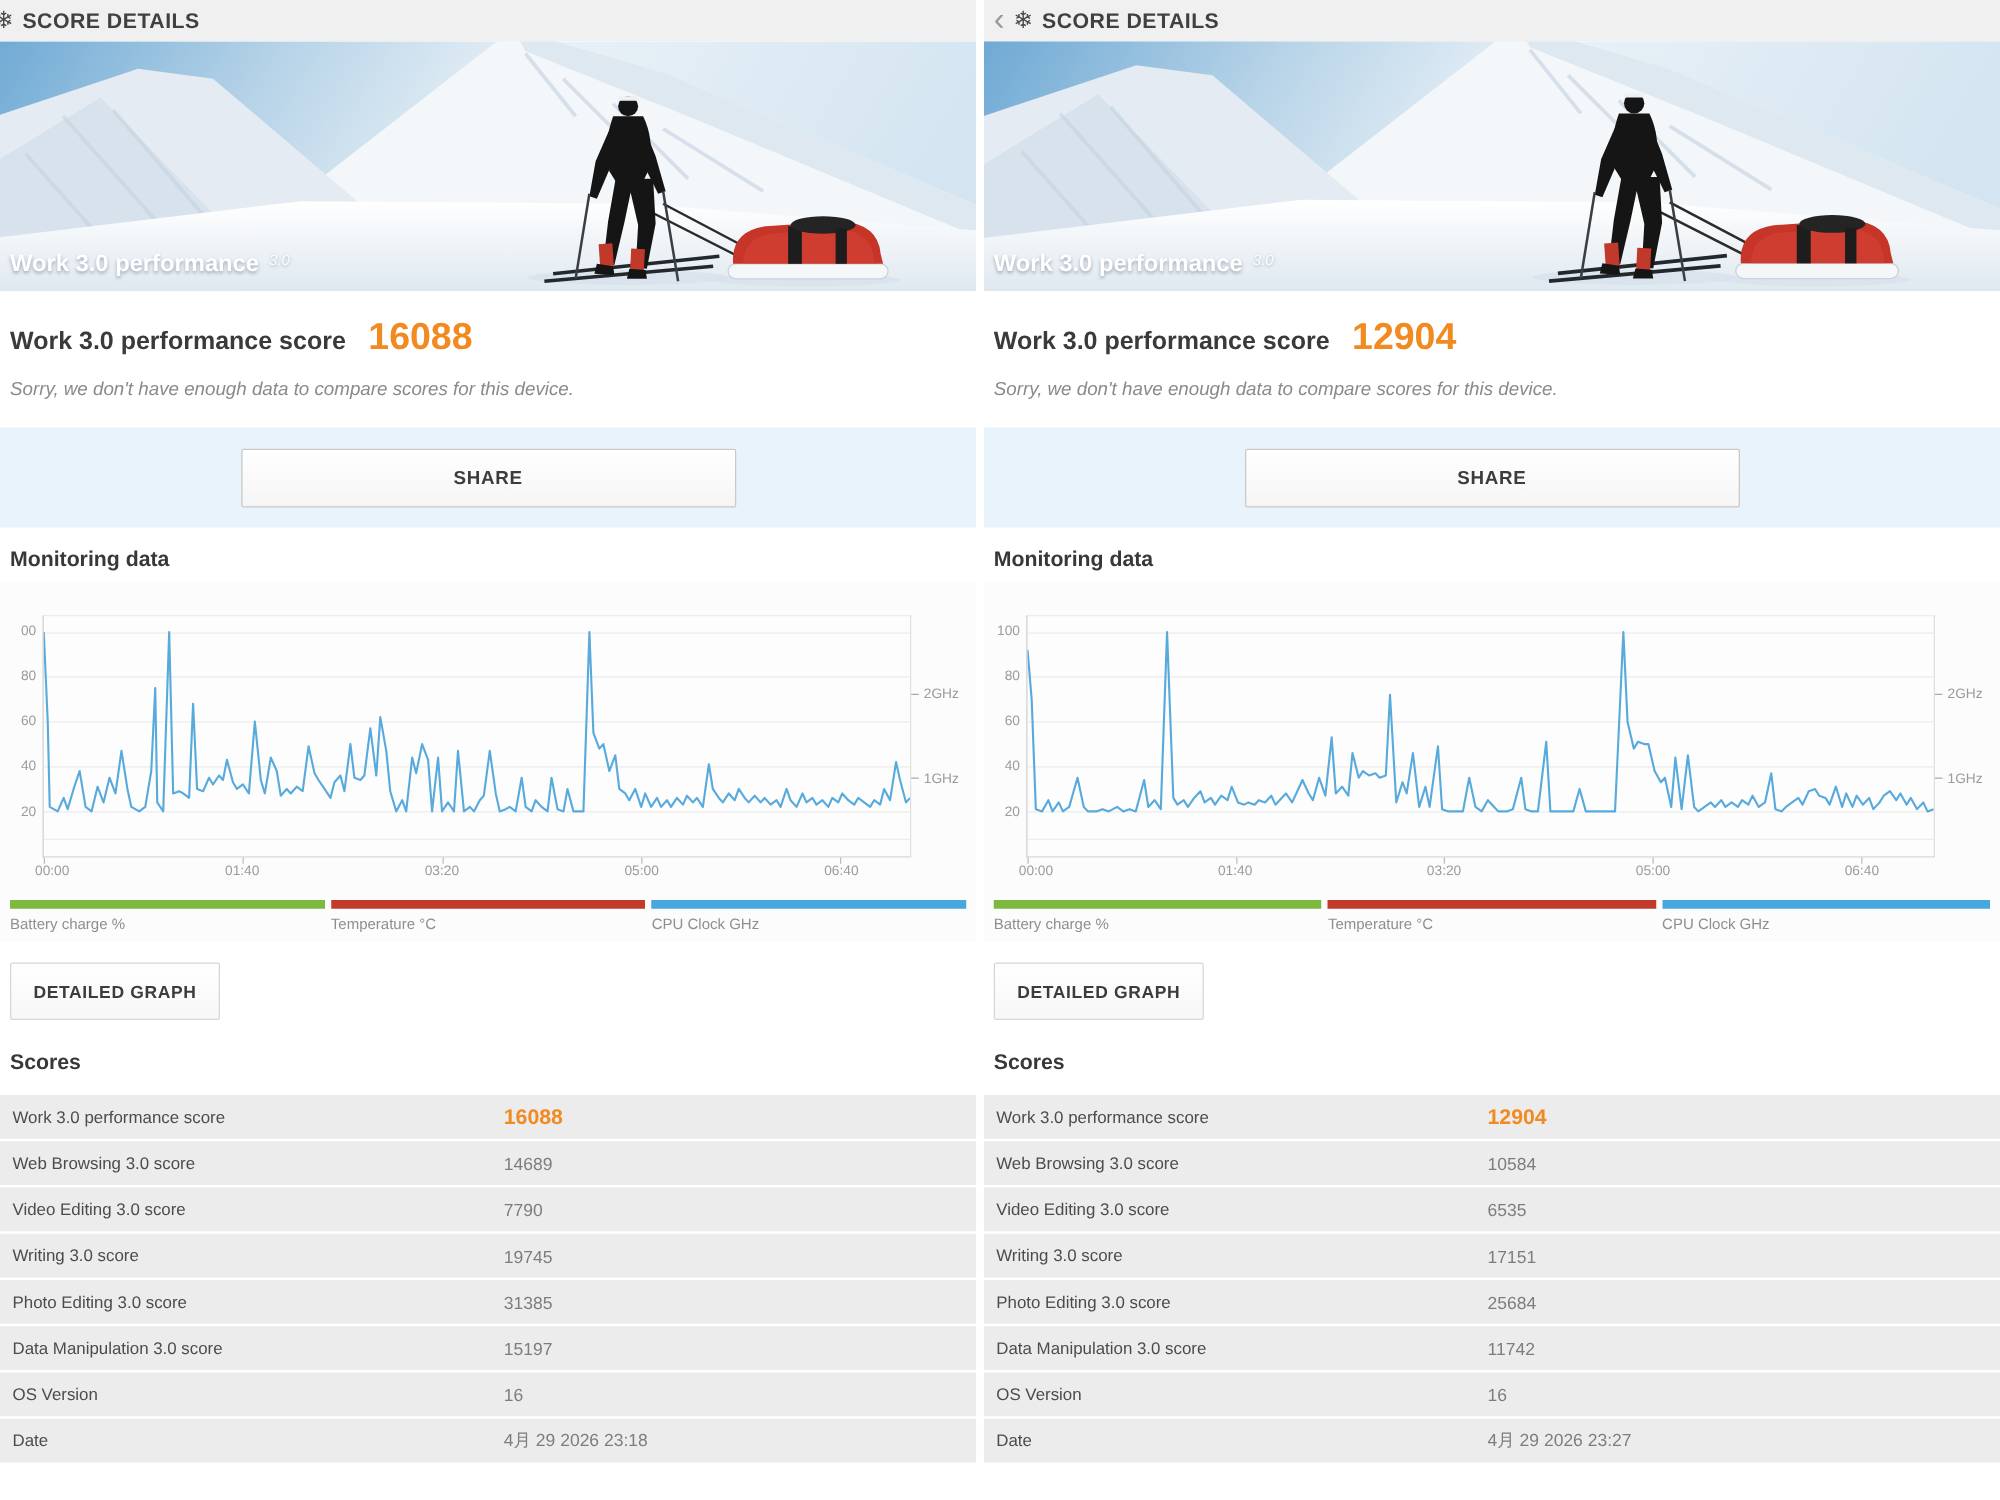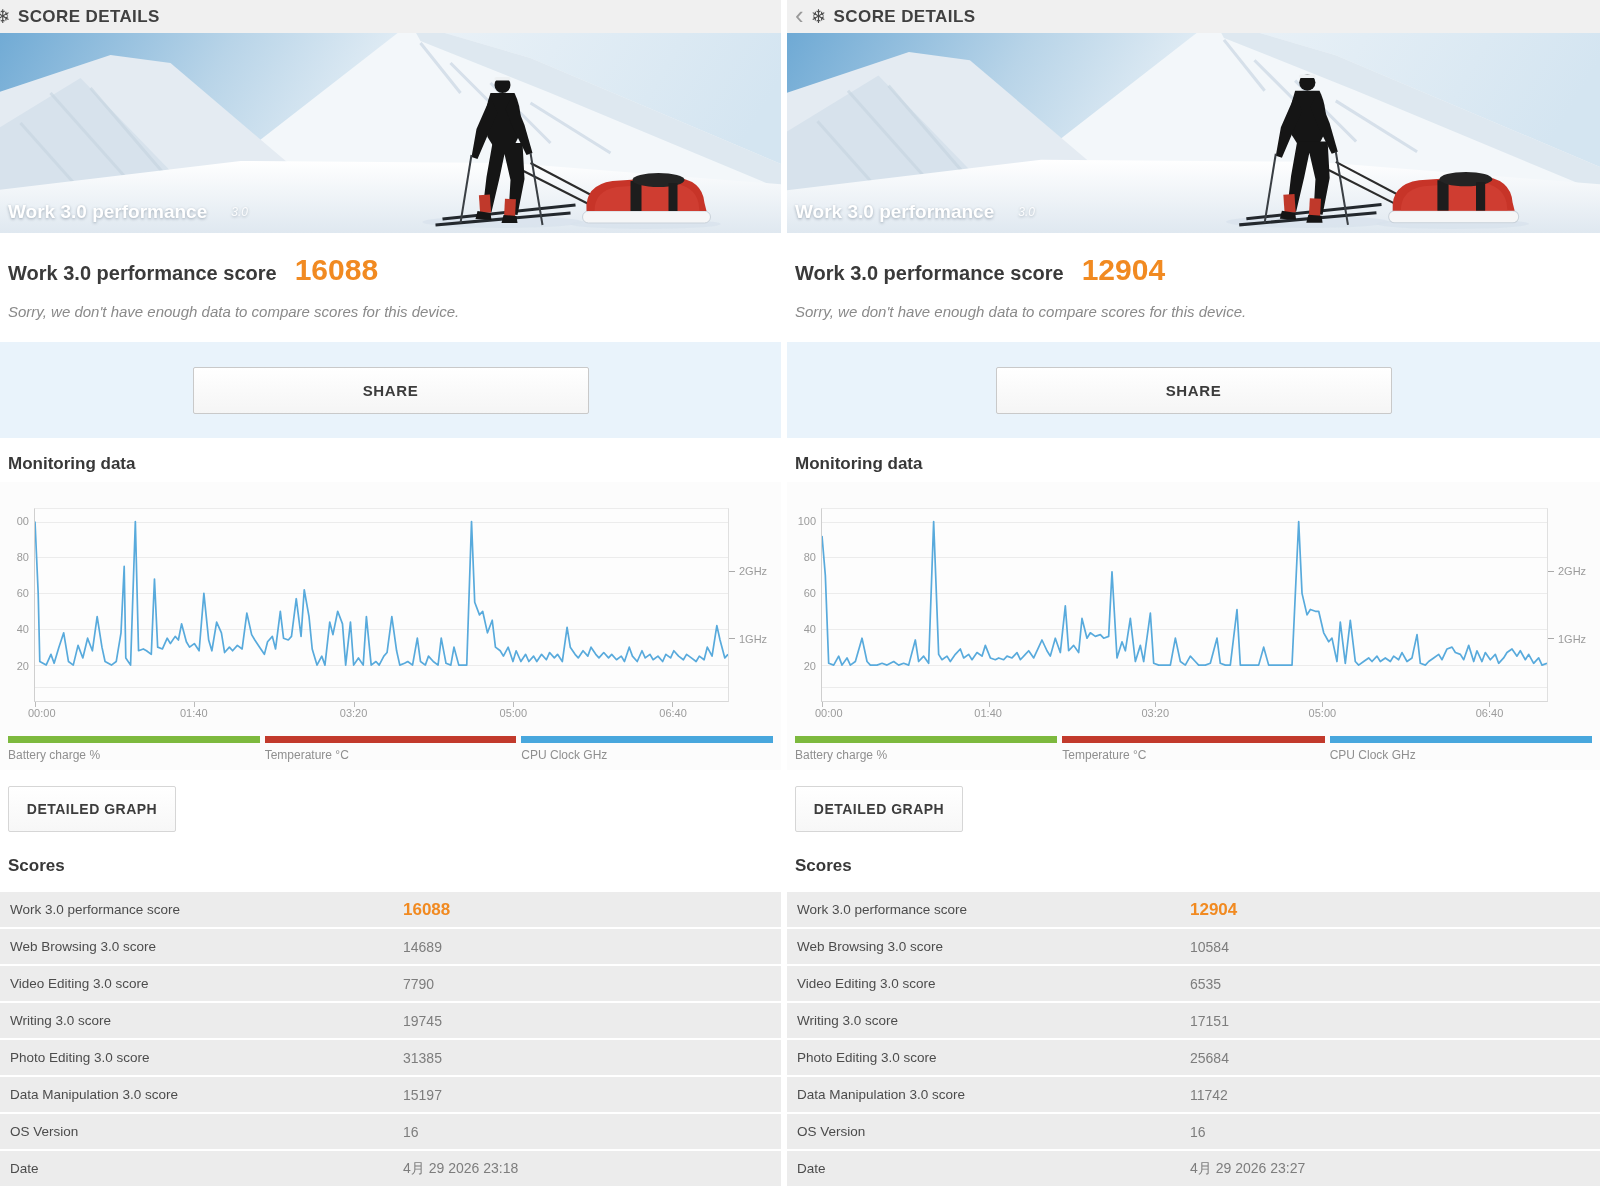--- a/index.html
+++ b/index.html
@@ -13,32 +13,32 @@
   
   .topbar { height:33px; background:#f0f0f0; display:flex; align-items:center; padding-left:8px; gap:7px; }
   .back-chevron { font-size:26px; color:#9a9a9a; line-height:0; margin-top:-3px; }
   .snowflake { font-size:19px; color:#4a4a4a; line-height:1; }
   .panel[data-idx="0"] .snowflake { margin-left:-13px; }
   .topbar-title { font-size:17px; font-weight:700; color:#404040; letter-spacing:.4px; }
 
   
   .hero { position:relative; height:200px; overflow:hidden; }
   .hero svg { display:block; width:100%; height:100%; }
-  .hero-caption { position:absolute; left:8px; bottom:10px; display:flex; align-items:center; gap:24px;
+  .hero-caption { position:absolute; left:8px; bottom:10px; display:flex; align-items:flex-start; gap:8px;
                   color:#fff; font-size:19px; font-weight:700; text-shadow:0 1px 3px rgba(40,60,80,.4); }
   .hero-caption em { font-size:12px; font-weight:400; font-style:italic; opacity:.85; }
 
   
   .score-line { display:flex; align-items:baseline; gap:18px; padding:0 8px; margin-top:20px; }
   .score-label { font-size:20px; font-weight:700; color:#3a3a3a; }
   .score-value { font-size:30px; font-weight:700; color:#f18a21; }
   .no-data { padding:0 8px; margin-top:16px; font-style:italic; color:#8a8a8a; font-size:15px; }
 
   
-  .share-band { margin-top:22px; background:#e9f3fb; height:96px; display:flex; align-items:center; justify-content:center; }
+  .share-band { margin-top:22px; background:#e9f3fb; height:80px; display:flex; align-items:center; justify-content:center; }
   .share-btn { width:396px; height:47px; background:linear-gradient(#ffffff,#f5f5f5); border:1px solid #c9c9c9;
                border-radius:2px; font-size:15px; font-weight:700; color:#3c3c3c; letter-spacing:.6px;
                font-family:inherit; cursor:pointer; }
 
   .section-title { margin:16px 8px 0; font-size:17px; font-weight:700; color:#383838; }
 
   
   .chart-card { margin-top:8px; background:#fcfcfc; padding:26px 8px 8px; }
   .chart-area { display:grid; grid-template-columns:26px 1fr 44px; grid-template-rows:194px 20px;text-decoration:underline; }
   .ylabels { grid-column:1; grid-row:1; position:relative; }

